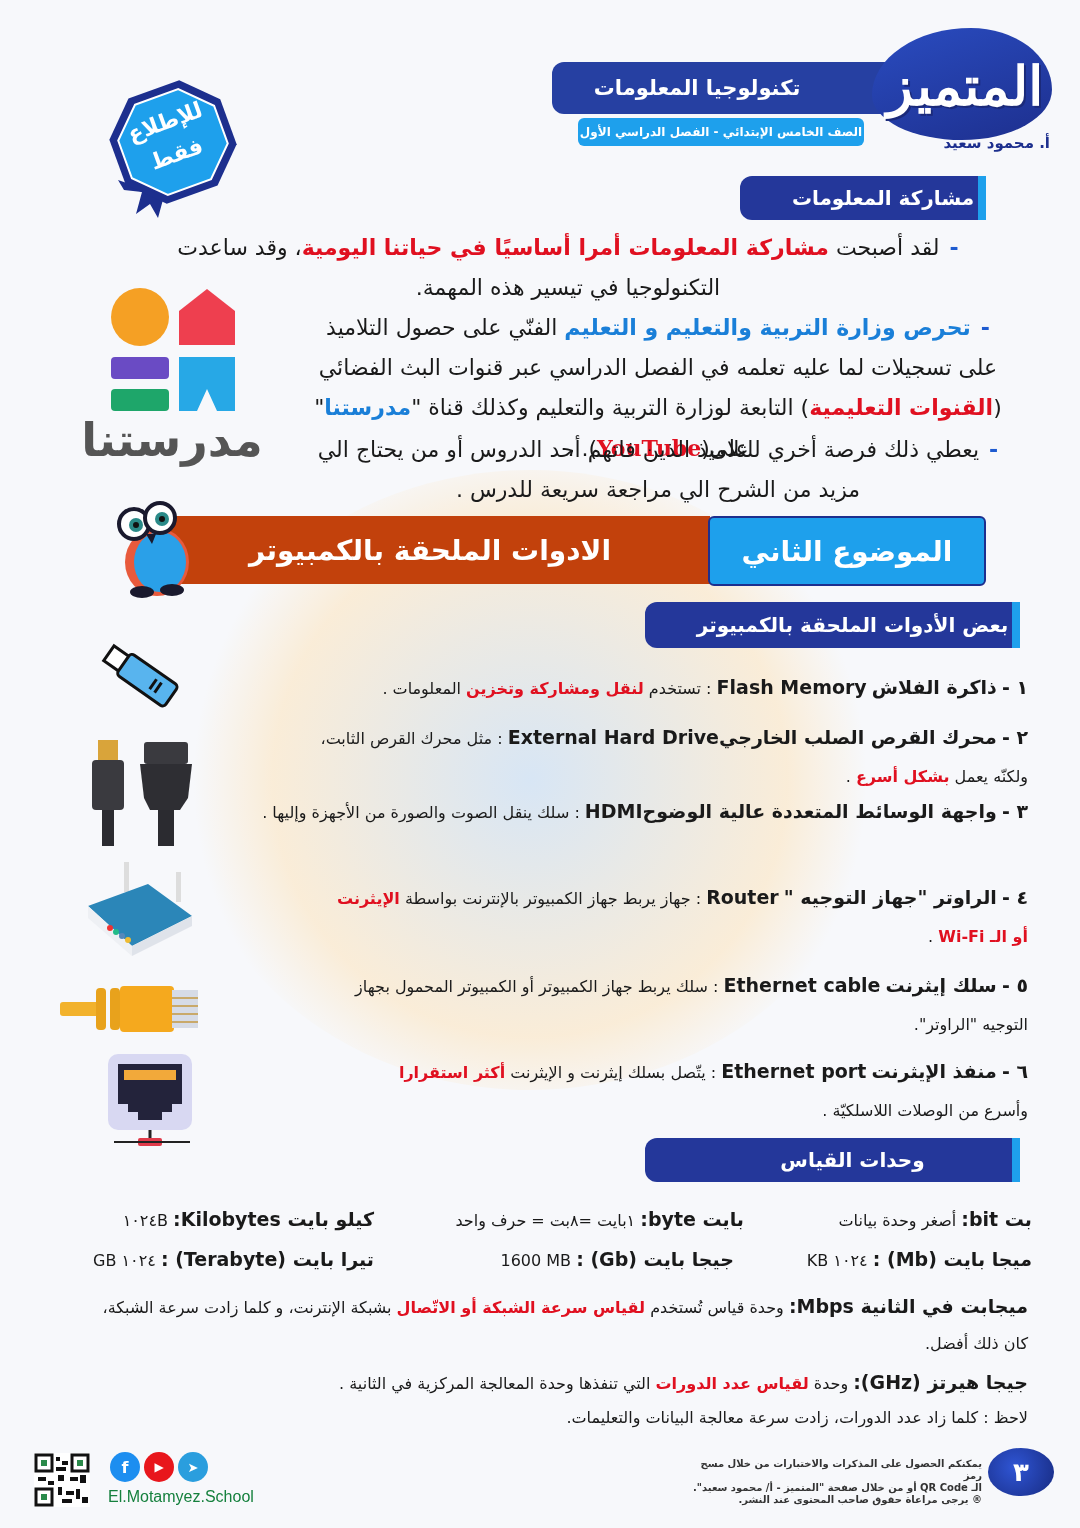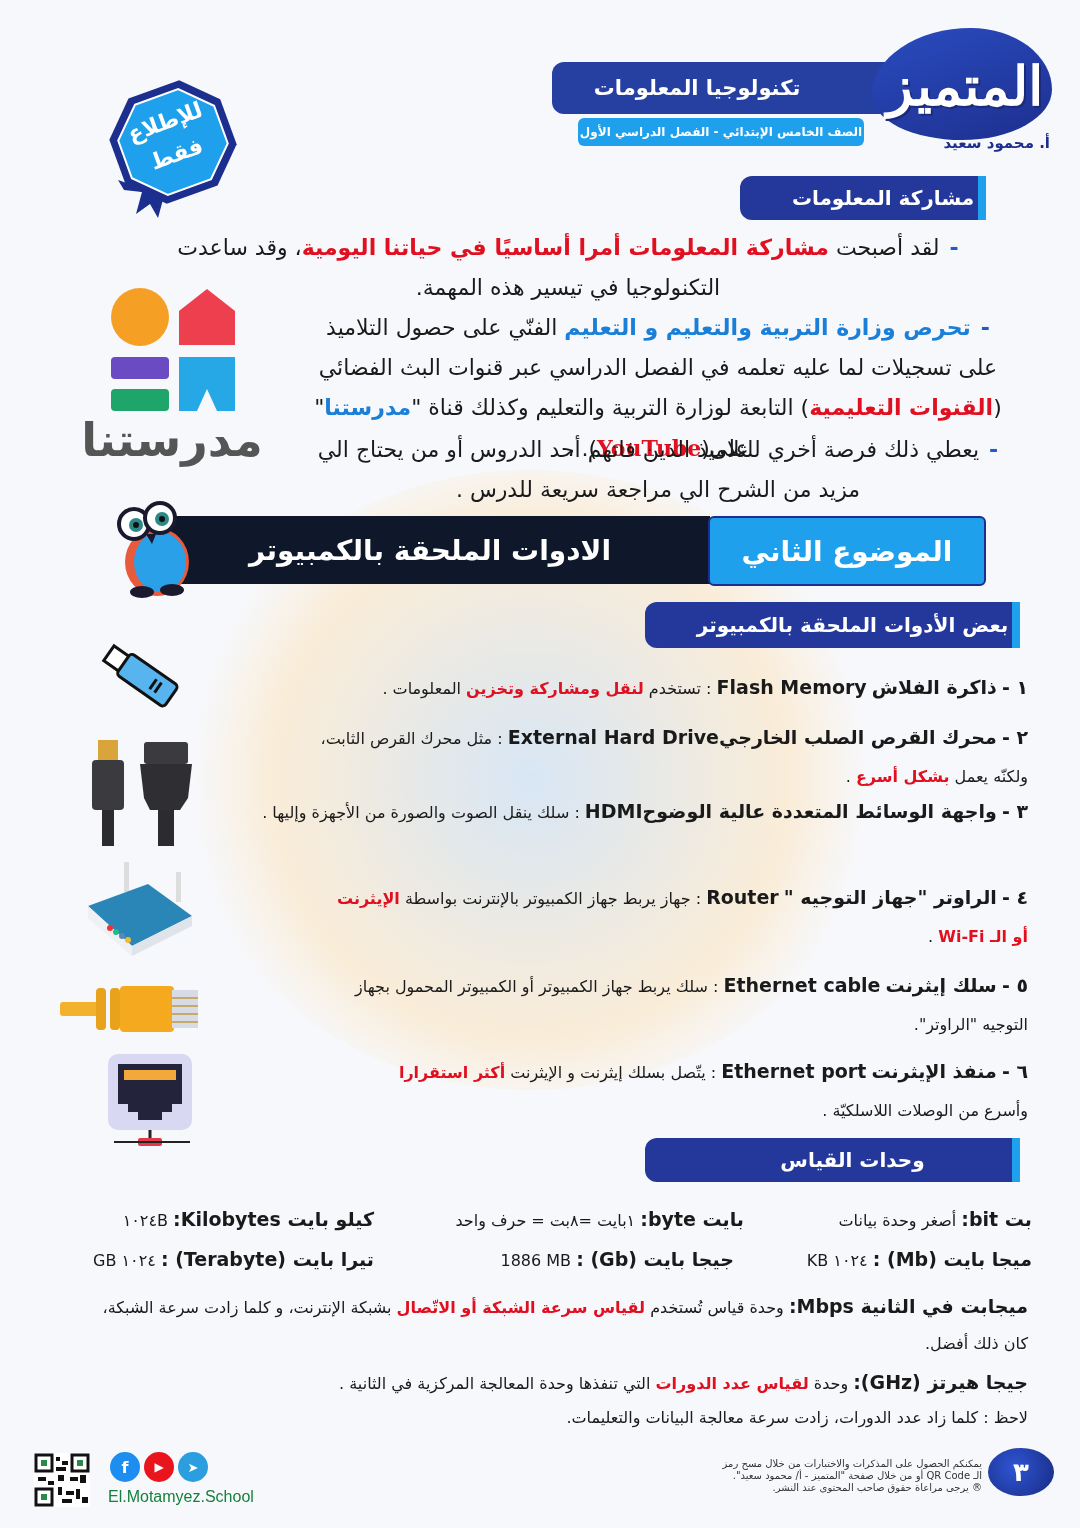--- a/index.html
+++ b/index.html
@@ -76,21 +76,21 @@
   .red { color: #e01020; font-weight: bold; }
   .blue { color: #1a7fd8; font-weight: bold; }
   .latin { font-family: "DejaVu Sans", sans-serif; direction: ltr; unicode-bidi: embed; }
 
   
   .mad-logo { position: absolute; left: 85px; top: 285px; width: 180px; height: 190px; }
 
   
   .topic-dark {
     position: absolute; left: 150px; top: 516px; width: 560px; height: 68px;
-    background: #0f172a; color: #fff; font-weight: bold; font-size: 28px;
+    background: #c2410c; color: #fff; font-weight: bold; font-size: 28px;
     display: flex; align-items: center; justify-content: center;
   }
   .topic-light {
     position: absolute; left: 708px; top: 516px; width: 278px; height: 70px;
     background: #1ea0ec; color: #fff; font-weight: bold; font-size: 28px;
     border-radius: 6px; border: 2px solid #1d2f8e;
     display: flex; align-items: center; justify-content: center;
   }
   .owl { position: absolute; left: 112px; top: 500px; width: 90px; height: 100px; }
 
@@ -106,21 +106,21 @@
 
   
   .pagenum {
     position: absolute; left: 988px; top: 1448px; width: 66px; height: 48px;
     background: radial-gradient(circle at 40% 40%, #2f55d4, #172a80);
     border-radius: 50%; color: #fff; font-weight: bold; font-size: 26px;
     display: flex; align-items: center; justify-content: center;
   }
   .foot-note {
     position: absolute; left: 690px; top: 1458px; width: 292px;
-    font-size: 10px; line-height: 12px; font-weight: normal; color: #333;
+    font-size: 10px; line-height: 12px; font-weight: bold; color: #333;
   }
   .qr { position: absolute; left: 34px; top: 1453px; width: 56px; height: 54px; }
   .social { position: absolute; left: 110px; top: 1452px; display: flex; gap: 4px; }
   .social span {
     width: 30px; height: 30px; border-radius: 50%; display: flex; align-items: center; justify-content: center;
     color: #fff; font-weight: bold; font-size: 16px;
   }
   .site { position: absolute; left: 108px; top: 1488px; font-size: 16px; color: #15803d; font-family: "Liberation Sans", sans-serif; }
 </style>
 </head>
@@ -308,21 +308,21 @@
     <span class="t">بايت byte:</span><span> ١بايت =٨بت = حرف واحد</span>
   </div>
   <div class="unit rtl" style="right:706px; top:1204px;">
     <span class="t">كيلو بايت Kilobytes:</span><span> ١٠٢٤B</span>
   </div>
 
   <div class="unit rtl" style="right:48px; top:1244px;">
     <span class="t">ميجا بايت (Mb) :</span><span> ١٠٢٤ KB</span>
   </div>
   <div class="unit rtl" style="right:346px; top:1244px;">
-    <span class="t">جيجا بايت (Gb) :</span><span> 1886 MB</span>
+    <span class="t">جيجا بايت (Gb) :</span><span> 1600 MB</span>
   </div>
   <div class="unit rtl" style="right:706px; top:1244px;">
     <span class="t">تيرا بايت (Terabyte) :</span><span> ١٠٢٤ GB</span>
   </div>
 
   <div class="item rtl" style="top:1364px; width:940px; line-height:36px;">
     <span class="title">جيجا هيرتز (GHz):</span><span> وحدة </span><span class="red">لقياس عدد الدورات</span><span> التي تنفذها وحدة المعالجة المركزية في الثانية .</span>
   </div>
 
   <div class="item rtl" style="top:1288px; width:940px; line-height:36px;">

